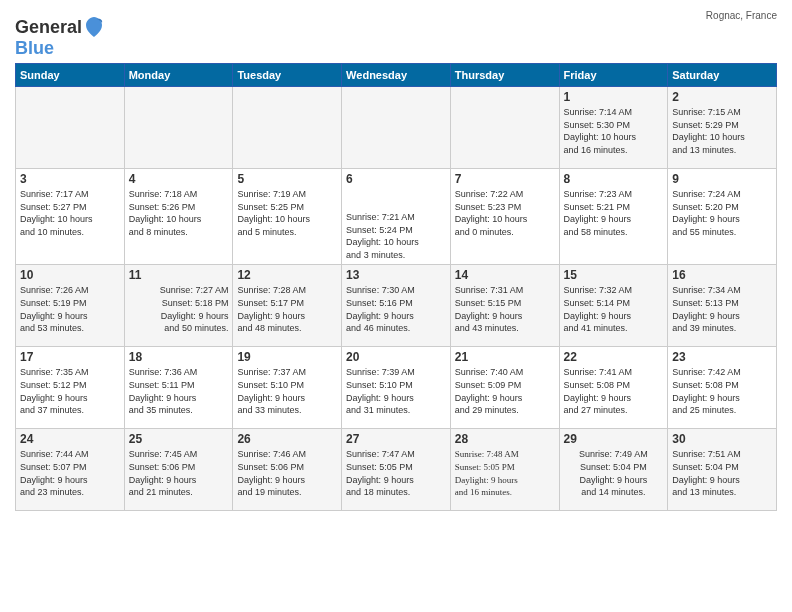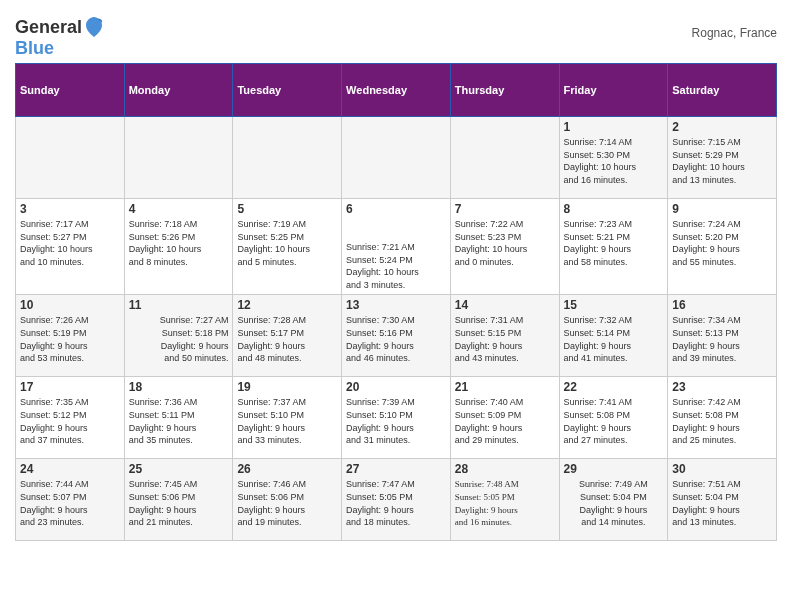--- a/index.html
+++ b/index.html
@@ -45,35 +45,34 @@
     .title-block {
       text-align: right;
     }
     .month-title {
       font-size: 32px;
       font-weight: 300;
       color: #333;
       line-height: 1.1;
     }
     .location {
-      font-size: 12px;
+      font-size: 10px;
       color: #555;
-      margin-top: 16px;
     }
     table {
       width: 100%;
       border-collapse: collapse;
       table-layout: fixed;
     }
     thead th {
-      background: #701a75;
+      background: #0369a1;
       color: #fff;
       font-size: 11px;
       font-weight: bold;
-      padding: 20px 4px;
+      padding: 5px 4px;
       text-align: left;
       border: 1px solid #2a5aaf;
     }
     tbody td {
       vertical-align: top;
       border: 1px solid #ccc;
       padding: 3px 4px;
       font-size: 9.5px;
       color: #333;
       height: 82px;

